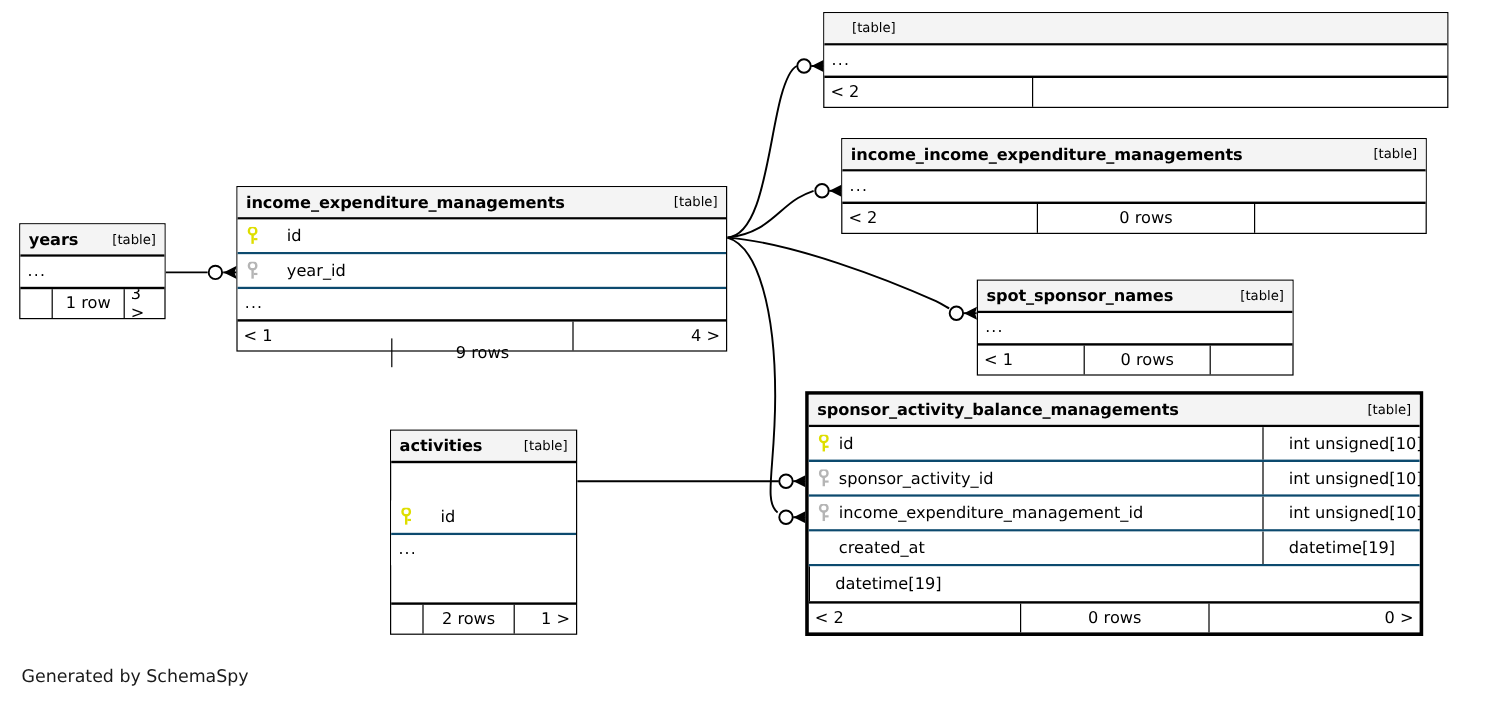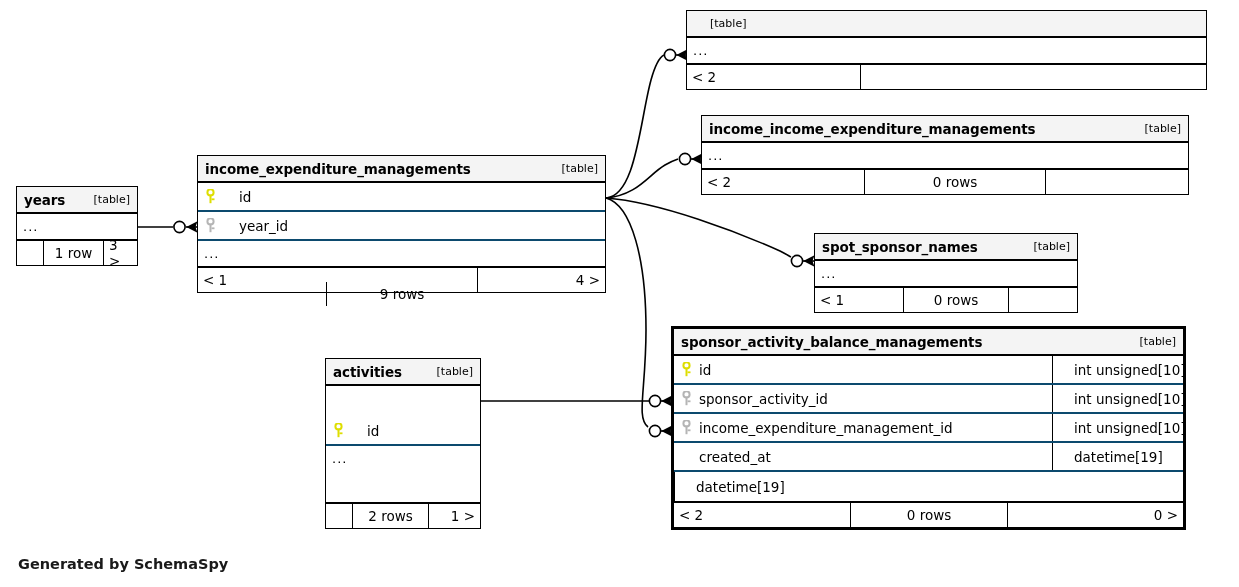--- a/index.html
+++ b/index.html
@@ -142,21 +142,20 @@
   .cell.right   { justify-content: flex-end; }
 
   
   #credit {
     position: absolute;
     left: 18px;
     top: 556px;
     font-size: 14.5px;
     color: #1a1a1a;
     white-space: nowrap;
-    font-weight: bold;
   }
 </style>
 </head>
 <body>
 
 <div id="diagram">
 
   <svg id="edges" viewBox="0 0 1239 587" xmlns="http://www.w3.org/2000/svg">
     <defs>
       <marker id="crowfoot" viewBox="0 0 10 10" refX="9.6" refY="5" markerWidth="7" markerHeight="7" orient="auto-start-reverse">

